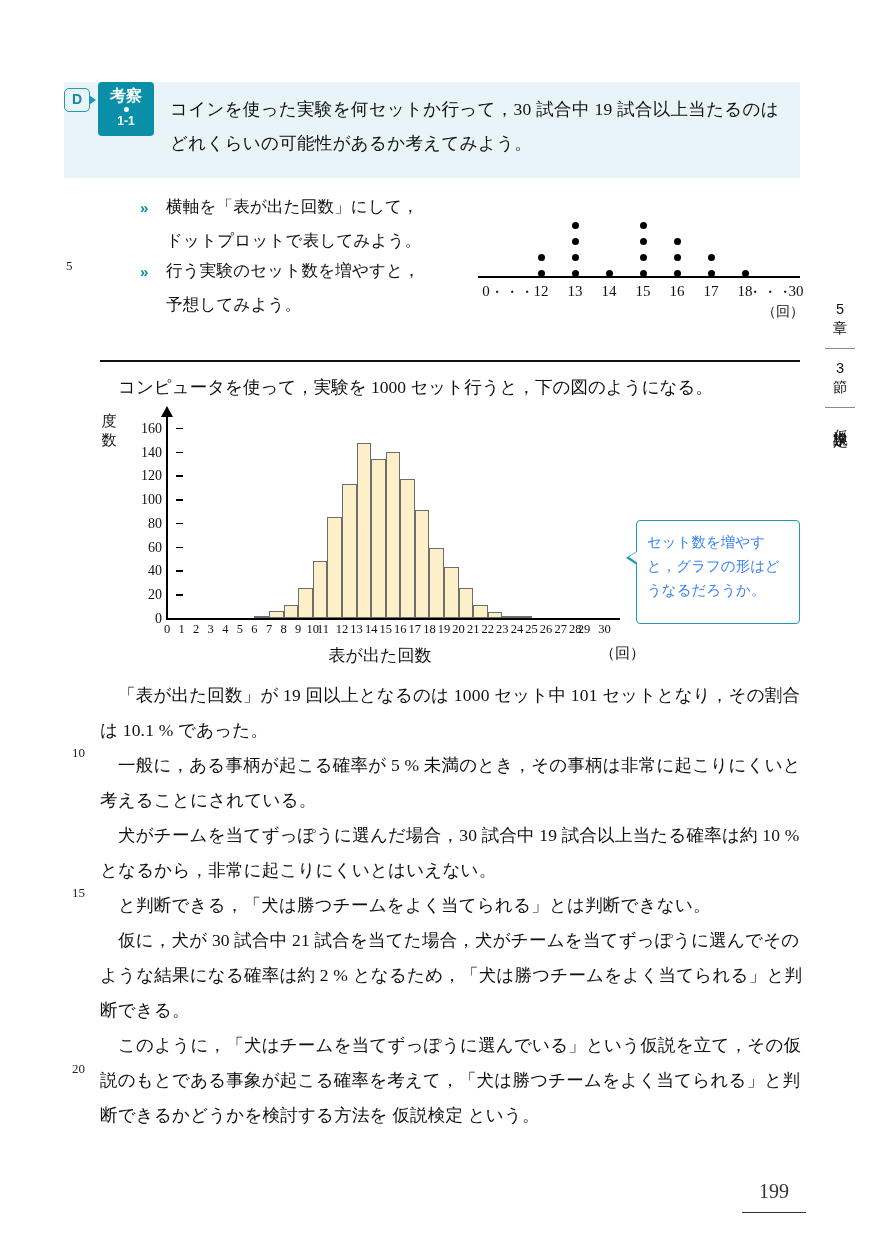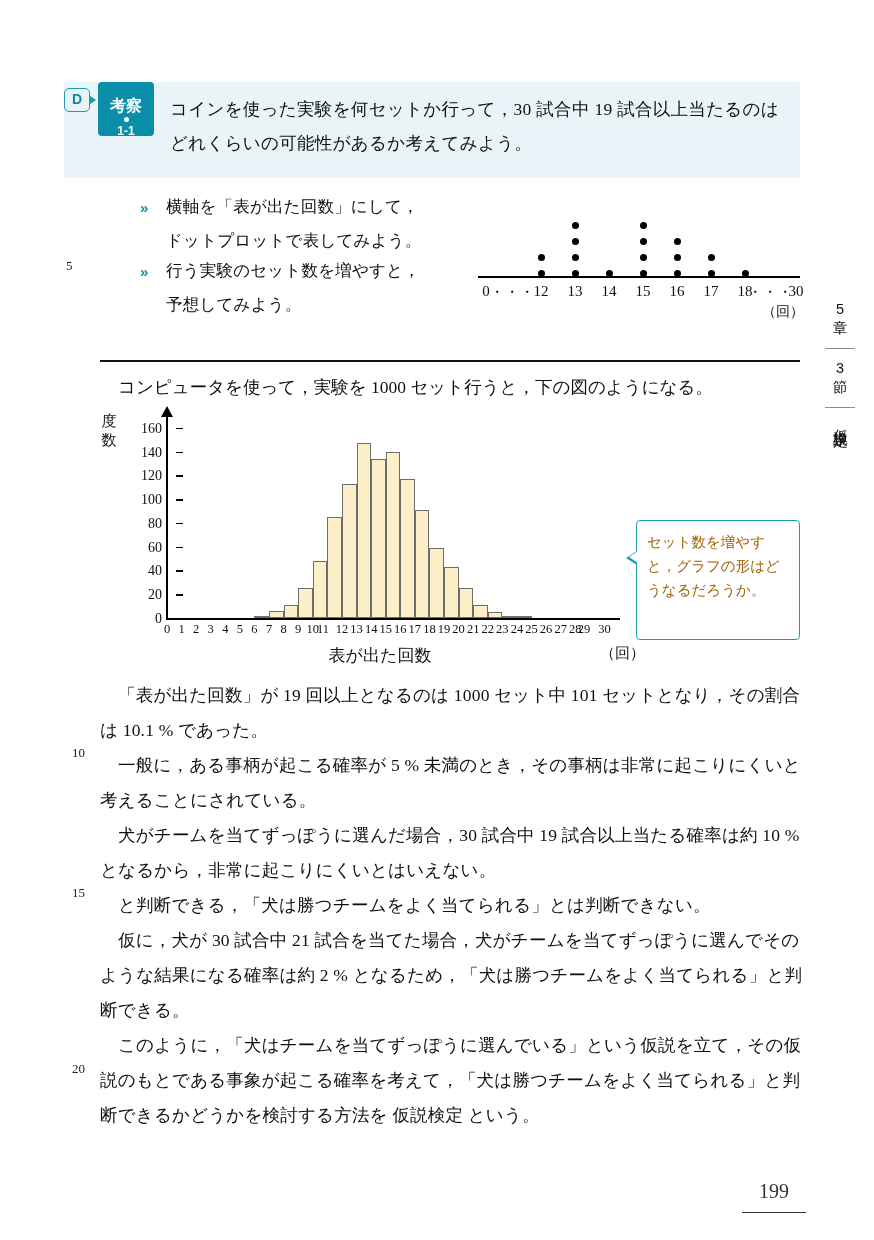--- a/index.html
+++ b/index.html
@@ -72,21 +72,21 @@
     border-radius: 4px;
     color: #ffffff;
     text-align: center;
     font-family: "Liberation Sans", sans-serif;
   }
   .kosatsu .k1 {
     font-size: 16px;
     font-weight: bold;
     line-height: 20px;
     display: block;
-    padding-top: 14px;
+    padding-top: 4px;
   }
   .kosatsu .kdot {
     display: block;
     width: 5px; height: 5px;
     border-radius: 50%;
     background: #ffffff;
     margin: 1px auto 1px auto;
   }
   .kosatsu .k2 {
     font-size: 12px;
@@ -307,30 +307,30 @@
     top: 644px;
     font-size: 15px;
   }
 
   
   .callout {
     position: absolute;
     left: 636px;
     top: 520px;
     width: 164px;
-    height: 120px;
+    height: 104px;
     border: 1.4px solid #1d9bb0;
     border-radius: 4px;
     background: #ffffff;
     box-sizing: border-box;
     padding: 9px 10px;
     font-size: 14.5px;
     line-height: 24px;
     font-family: "Liberation Sans", sans-serif;
-    color: #a16207;
+    color: #3b82f6;
   }
   .callout::before {
     content: "";
     position: absolute;
     left: -11px;
     top: 30px;
     width: 0; height: 0;
     border-right: 11px solid #1d9bb0;
     border-top: 7px solid transparent;
     border-bottom: 7px solid transparent;

